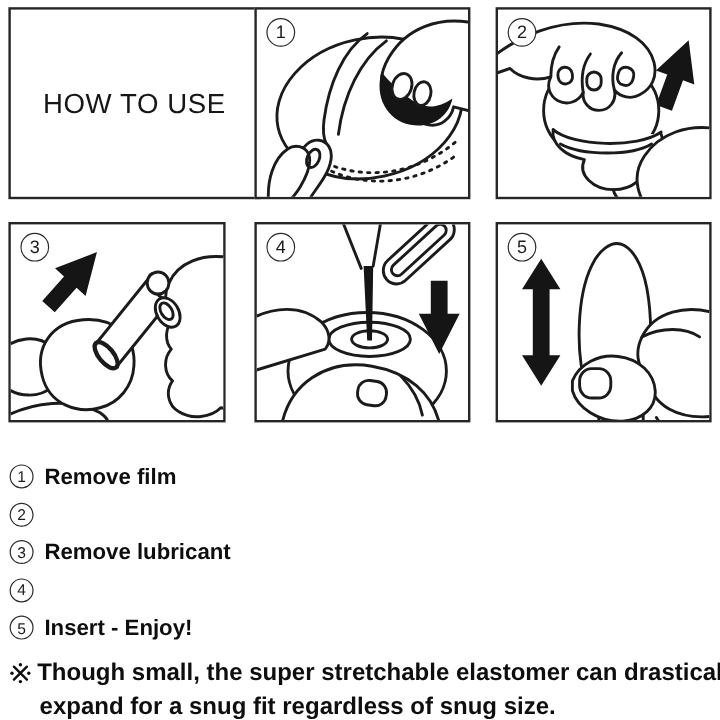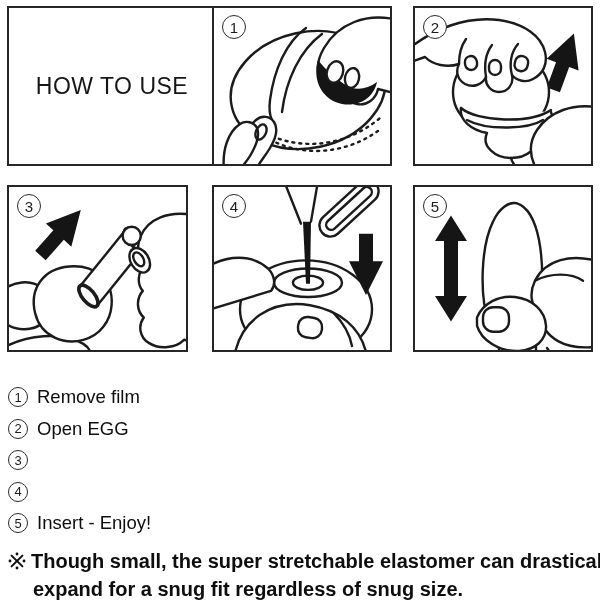--- a/index.html
+++ b/index.html
@@ -24,21 +24,21 @@
     border-radius:50%;display:flex;align-items:center;justify-content:center;
     font-size:15px;font-weight:400;color:#1c1c1c;background:#fff;z-index:2;box-sizing:border-box;
   }
   .instructions{position:absolute;left:8px;top:386px;}
   .instruction-row{display:flex;align-items:center;height:22px;margin-bottom:9.5px;}
   .list-badge{
     flex:0 0 auto;width:20px;height:20px;border:1.4px solid #2a2a2a;border-radius:50%;
     display:flex;align-items:center;justify-content:center;font-size:13px;font-weight:400;
     color:#1c1c1c;margin-right:9px;box-sizing:border-box;
   }
-  .instruction-text{font-size:18.5px;font-weight:400;color:#0e0e0e;white-space:nowrap;}
+  .instruction-text{font-size:18.5px;font-weight:700;color:#0e0e0e;white-space:nowrap;}
   .note{position:absolute;left:7px;top:547px;width:588px;font-size:20px;font-weight:700;color:#0e0e0e;line-height:28px;}
   .note-line1{display:flex;align-items:center;}
   .note-line1 .ref-mark{flex:0 0 auto;margin-right:4px;}
   .note-line2{margin-left:26px;}
   .nw{white-space:nowrap;}
 </style>
 </head>
 <body>
 
 <div class="sheet">
@@ -150,24 +150,24 @@
     </svg>
   </div>
 
   <div class="instructions">
     <div class="instruction-row">
       <span class="list-badge">1</span>
       <span class="instruction-text">Remove film</span>
     </div>
     <div class="instruction-row">
       <span class="list-badge">2</span>
-      <span class="instruction-text">Open EGG</span>
     </div>
     <div class="instruction-row">
       <span class="list-badge">3</span>
+      <span class="instruction-text">Remove lubricant</span>
     </div>
     <div class="instruction-row">
       <span class="list-badge">4</span>
     </div>
     <div class="instruction-row">
       <span class="list-badge">5</span>
       <span class="instruction-text">Insert - Enjoy!</span>
     </div>
   </div>
 

